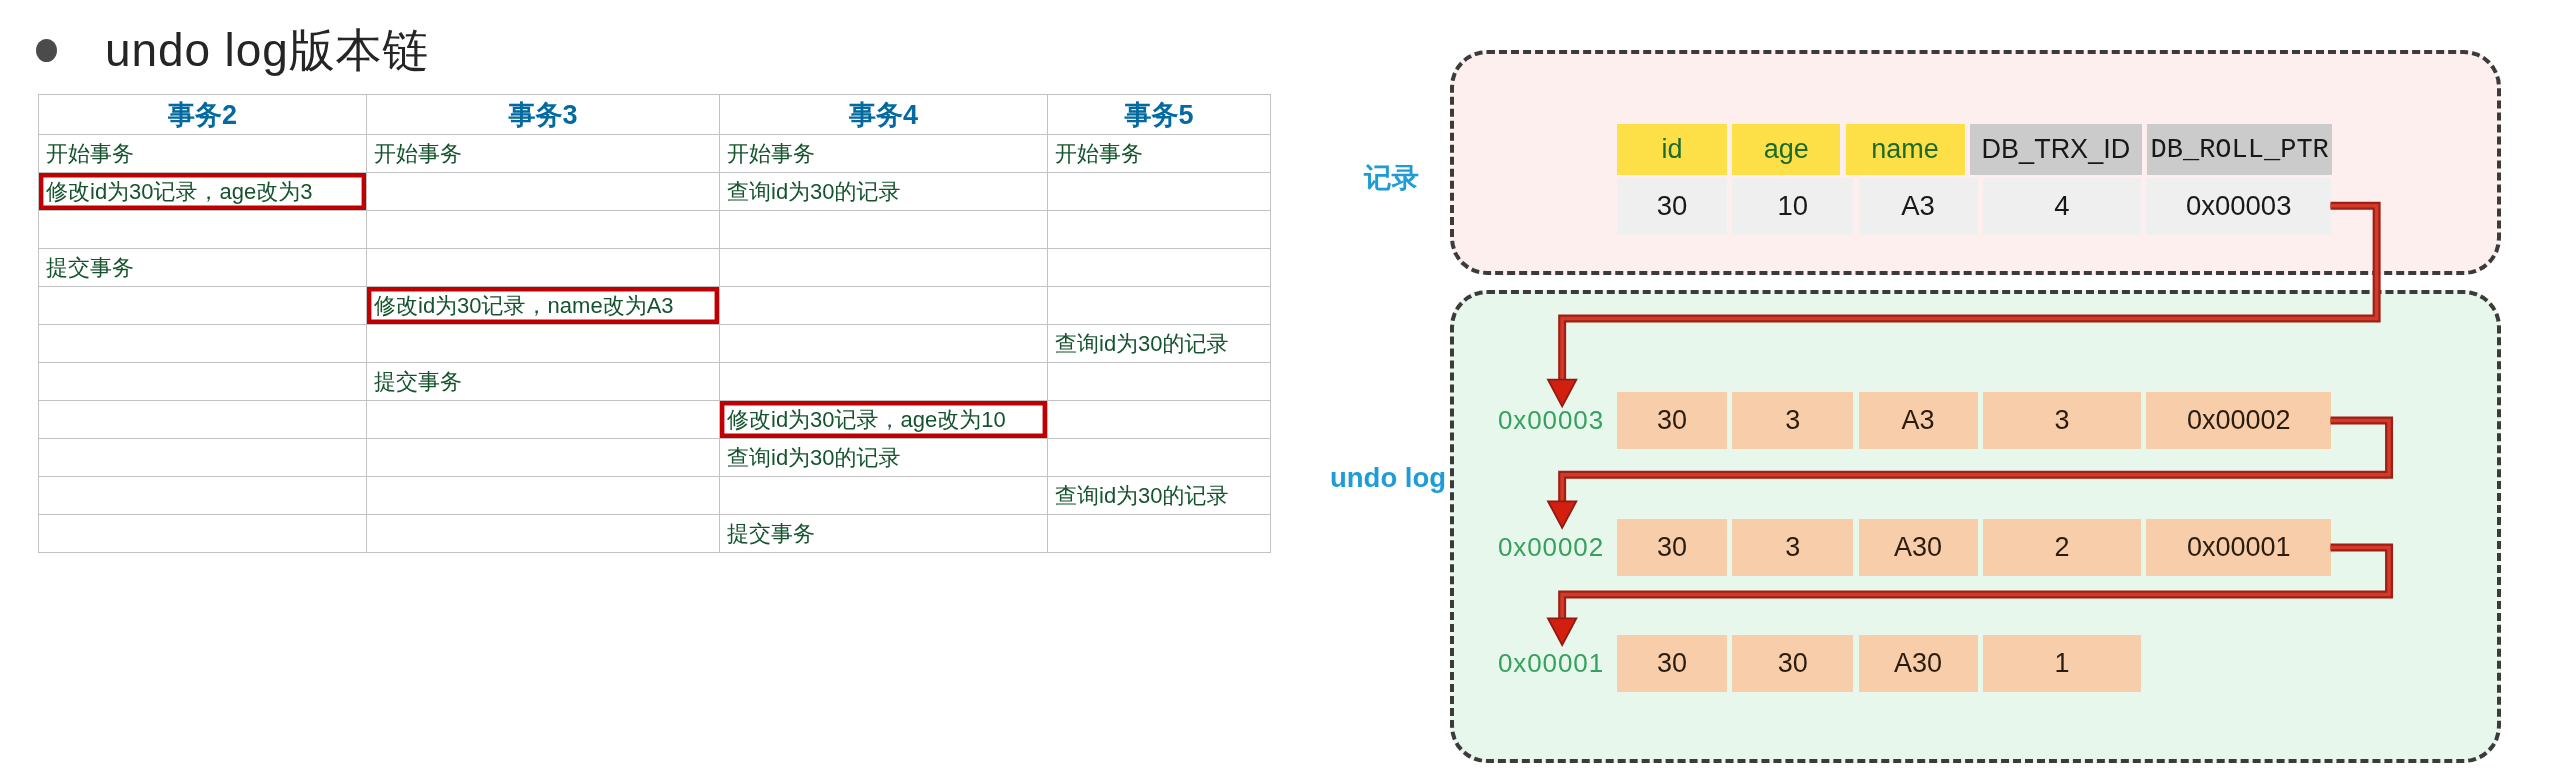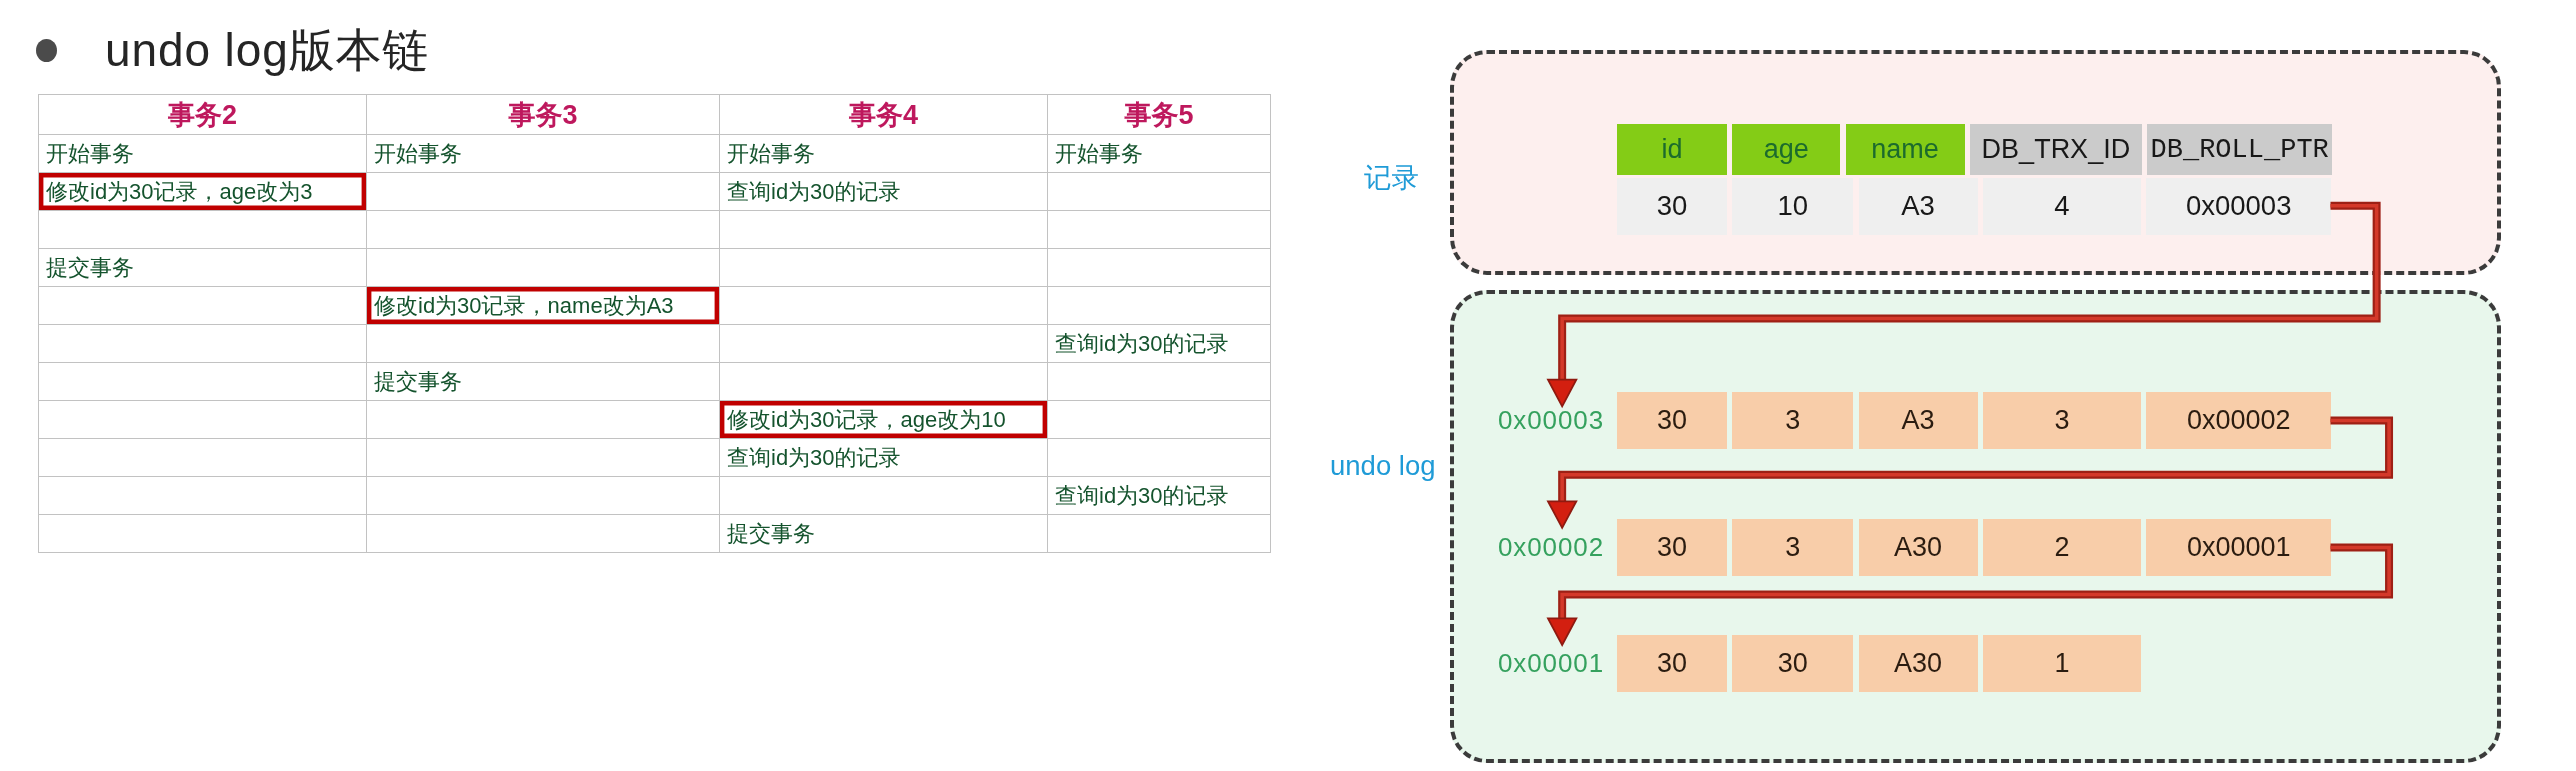--- a/index.html
+++ b/index.html
@@ -7,40 +7,40 @@
   .canvas{position:relative;width:2576px;height:771px;background:#ffffff;overflow:hidden;}
 
   
   .title{position:absolute;left:36px;top:19.5px;display:flex;align-items:center;}
   .bullet{width:21px;height:23px;border-radius:50%;background:#4b4b4b;margin-right:48px;}
   .title-text{font-size:46px;color:#252525;letter-spacing:0.9px;}
 
   
   table.txtable{position:absolute;left:38px;top:94px;width:1231px;border-collapse:collapse;table-layout:fixed;background:#ffffff;}
   table.txtable th,table.txtable td{border:1.8px solid #c2c2c2;height:37px;overflow:hidden;white-space:nowrap;}
-  table.txtable th{font-size:27px;font-weight:bold;color:#be185d;text-align:center;}
+  table.txtable th{font-size:27px;font-weight:bold;color:#0369a1;text-align:center;}
   table.txtable td{font-size:22px;color:#14532d;text-align:left;padding:0 7px;}
   table.txtable td.hl{box-shadow:inset 0 0 0 4.4px #c00000;}
 
   
   .panel{position:absolute;box-sizing:border-box;border:4.4px dashed #3b3b3b;border-radius:37px;}
   .panel-record{left:1450px;top:50px;width:1051px;height:225px;background:#fdefee;}
   .panel-undo{left:1450px;top:290px;width:1051px;height:473px;background:#e8f7ec;}
 
-  .side-label{position:absolute;font-size:27.5px;font-weight:normal;color:#1f9bd7;white-space:nowrap;}
+  .side-label{position:absolute;font-size:27.5px;font-weight:bold;color:#1f9bd7;white-space:nowrap;}
   .lbl-record{left:1364px;top:160px;}
-  .lbl-undo{left:1330px;top:450px;}
+  .lbl-undo{left:1330px;top:462px;}
 
   
   .rec-table{position:absolute;left:1617px;top:124px;}
   .rec-row{display:flex;gap:5.3px;}
   .rec-head{margin-bottom:2.7px;}
   .cellbox{display:flex;align-items:center;justify-content:center;box-sizing:border-box;}
   .rec-h{height:51px;font-size:27px;}
-  .rec-h.key{background:#84cc16;color:#1c6b2d;font-weight:500;}
+  .rec-h.key{background:#fde047;color:#1c6b2d;font-weight:500;}
   .rec-h.sys{background:#cbcbcb;color:#181818;font-weight:500;}
   .rec-d{height:57px;background:#efefef;color:#181818;font-size:27.5px;}
 
   
   .undo-row{position:absolute;left:1498px;display:flex;align-items:center;}
   .undo-addr{width:105px;margin-right:14px;text-align:right;font-size:26px;color:#35a15e;letter-spacing:0.9px;}
   .undo-cells{display:flex;gap:5.3px;}
   .undo-c{height:57px;background:#f8cda9;color:#2b1c10;font-size:27px;}
 
   .arrows{position:absolute;left:0;top:0;width:2576px;height:771px;pointer-events:none;}

